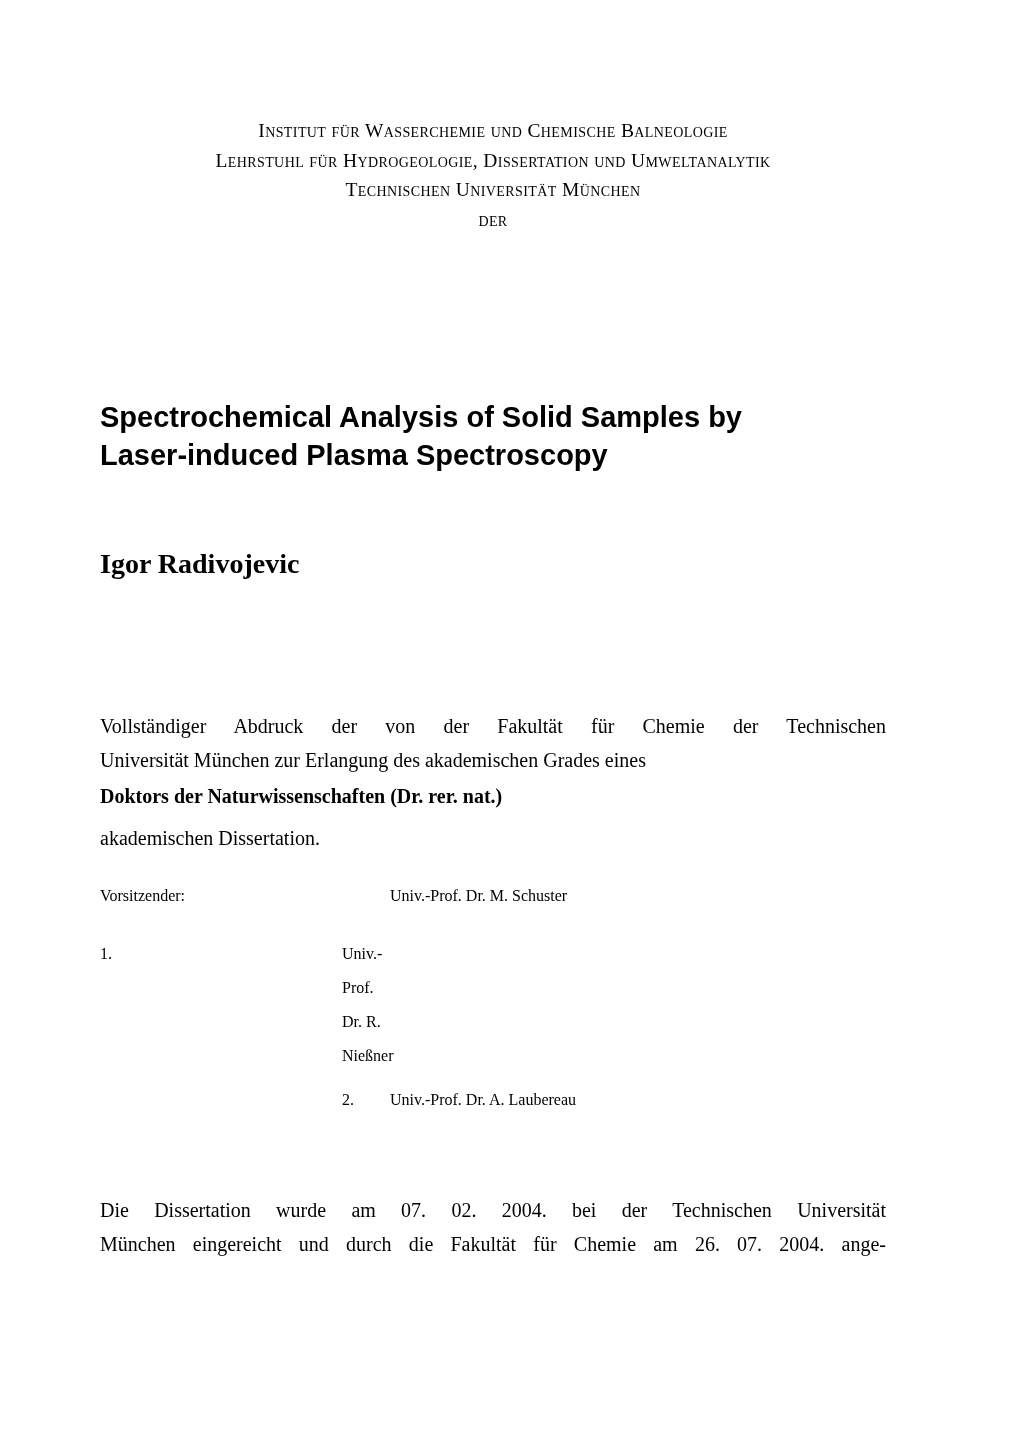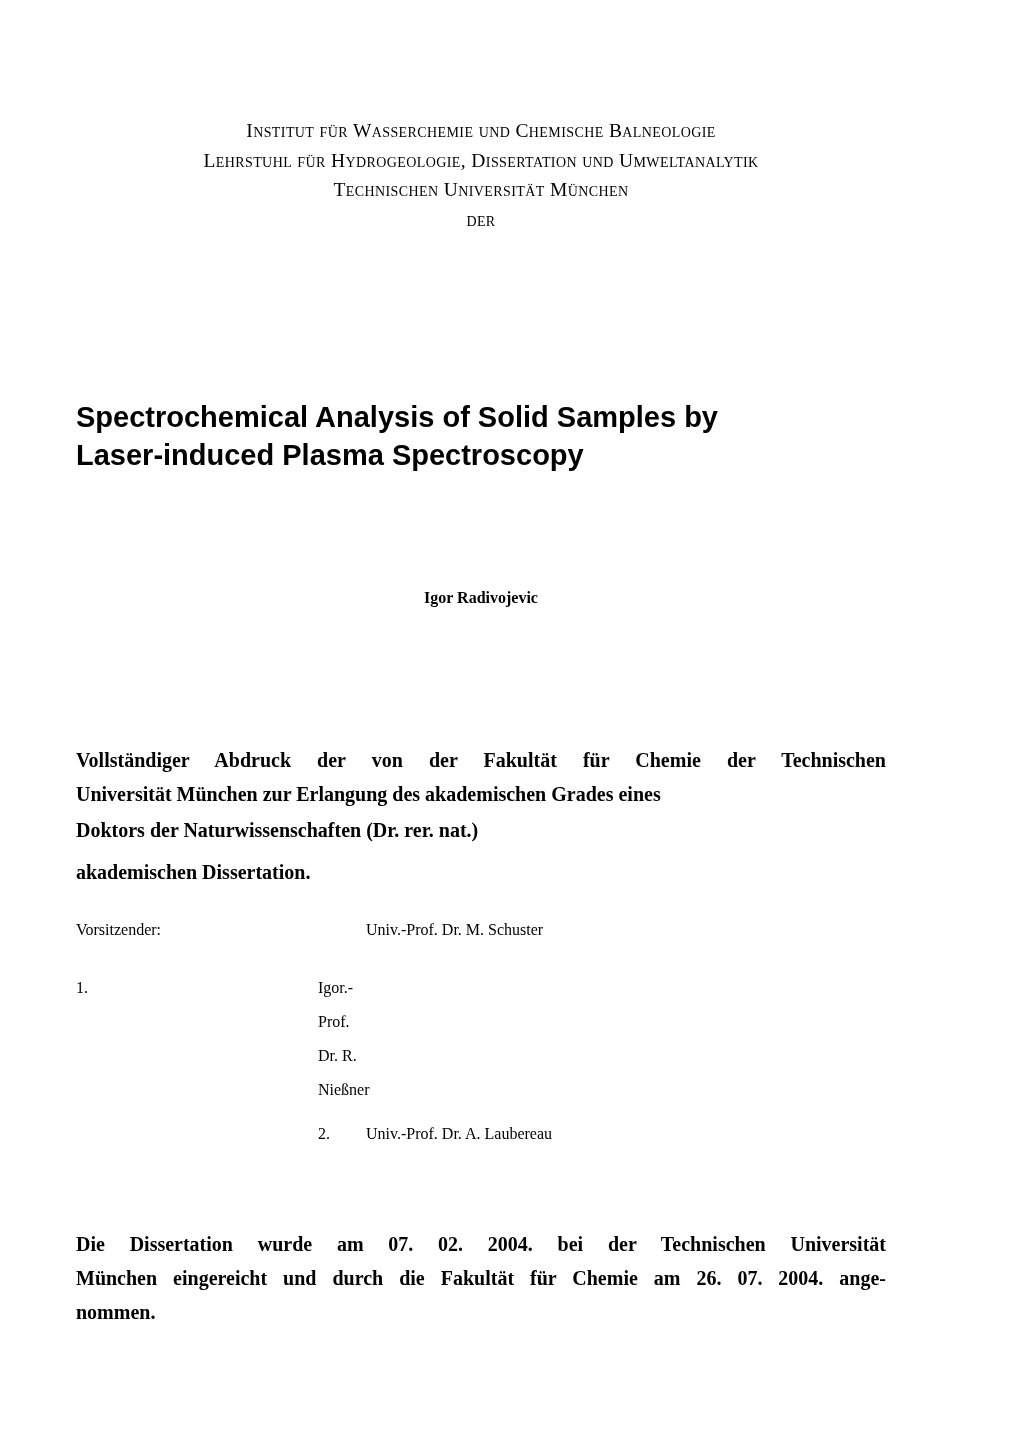--- a/index.html
+++ b/index.html
@@ -4,46 +4,45 @@
 <style>
   * { box-sizing: border-box; }
   html, body { margin: 0; padding: 0; background: #ffffff; }
   .page {
     width: 1020px;
     height: 1443px;
     margin: 0 auto;
     background: #ffffff;
     color: #000000;
     font-family: "Liberation Serif", serif;
-    padding: 116px 134px 0 76px;
+    padding: 116px 134px 0 100px;
     overflow: hidden;
   }
   .institute {
     text-align: center;
     font-variant: small-caps;
     font-size: 19.5px;
     line-height: 29.5px;
     letter-spacing: 0.4px;
   }
   .title {
     font-family: "Liberation Sans", sans-serif;
     font-weight: bold;
     font-size: 29px;
     line-height: 38px;
     text-align: left;
     margin: 164px 0 0 0;
   }
   .author {
-    text-align: center;
     font-weight: bold;
-    font-size: 16px;
+    font-size: 28px;
     line-height: 26px;
-    margin-top: 111px;
+    margin-top: 77px;
   }
-  .body-text { font-size: 20px; line-height: 34px; font-weight: bold; }
+  .body-text { font-size: 20px; line-height: 34px; }
   .jline { text-align: justify; text-align-last: justify; }
   .intro { margin-top: 132px; }
   .degree { text-align: left; font-weight: bold; font-size: 20px; line-height: 34px; margin-top: 2px; }
   .approval { margin-top: 8px; }
   .committee { margin-top: 24px; font-size: 16px; }
   .crow { display: grid; grid-template-columns: 242px 48px 1fr; line-height: 34px; }
   .prufer-row { margin-top: 24px; }
   .examiner2-row { margin-top: 10px; }
   .submission { margin-top: 76px; }
 </style>
@@ -76,28 +75,27 @@
   <div class="body-text approval">akademischen Dissertation.</div>
 
   <div class="committee">
     <div class="crow chair-row">
       <div class="label">Vorsitzender:</div>
       <div class="num"></div>
       <div class="name">Univ.-Prof. Dr. M. Schuster</div>
     </div>
     <div class="crow prufer-row">
       <div class="num">1.</div>
-      <div class="name">Igor.-Prof. Dr. R. Nießner</div>
+      <div class="name">Univ.-Prof. Dr. R. Nießner</div>
     </div>
     <div class="crow examiner2-row">
       <div class="label"></div>
       <div class="num">2.</div>
       <div class="name">Univ.-Prof. Dr. A. Laubereau</div>
     </div>
   </div>
 
   <div class="body-text submission">
     <div class="jline">Die Dissertation wurde am 07. 02. 2004. bei der Technischen Universität</div>
     <div class="jline">München eingereicht und durch die Fakultät für Chemie am 26. 07. 2004. ange-</div>
-    <div>nommen.</div>
   </div>
 
 </div>
 
 </body></html>

